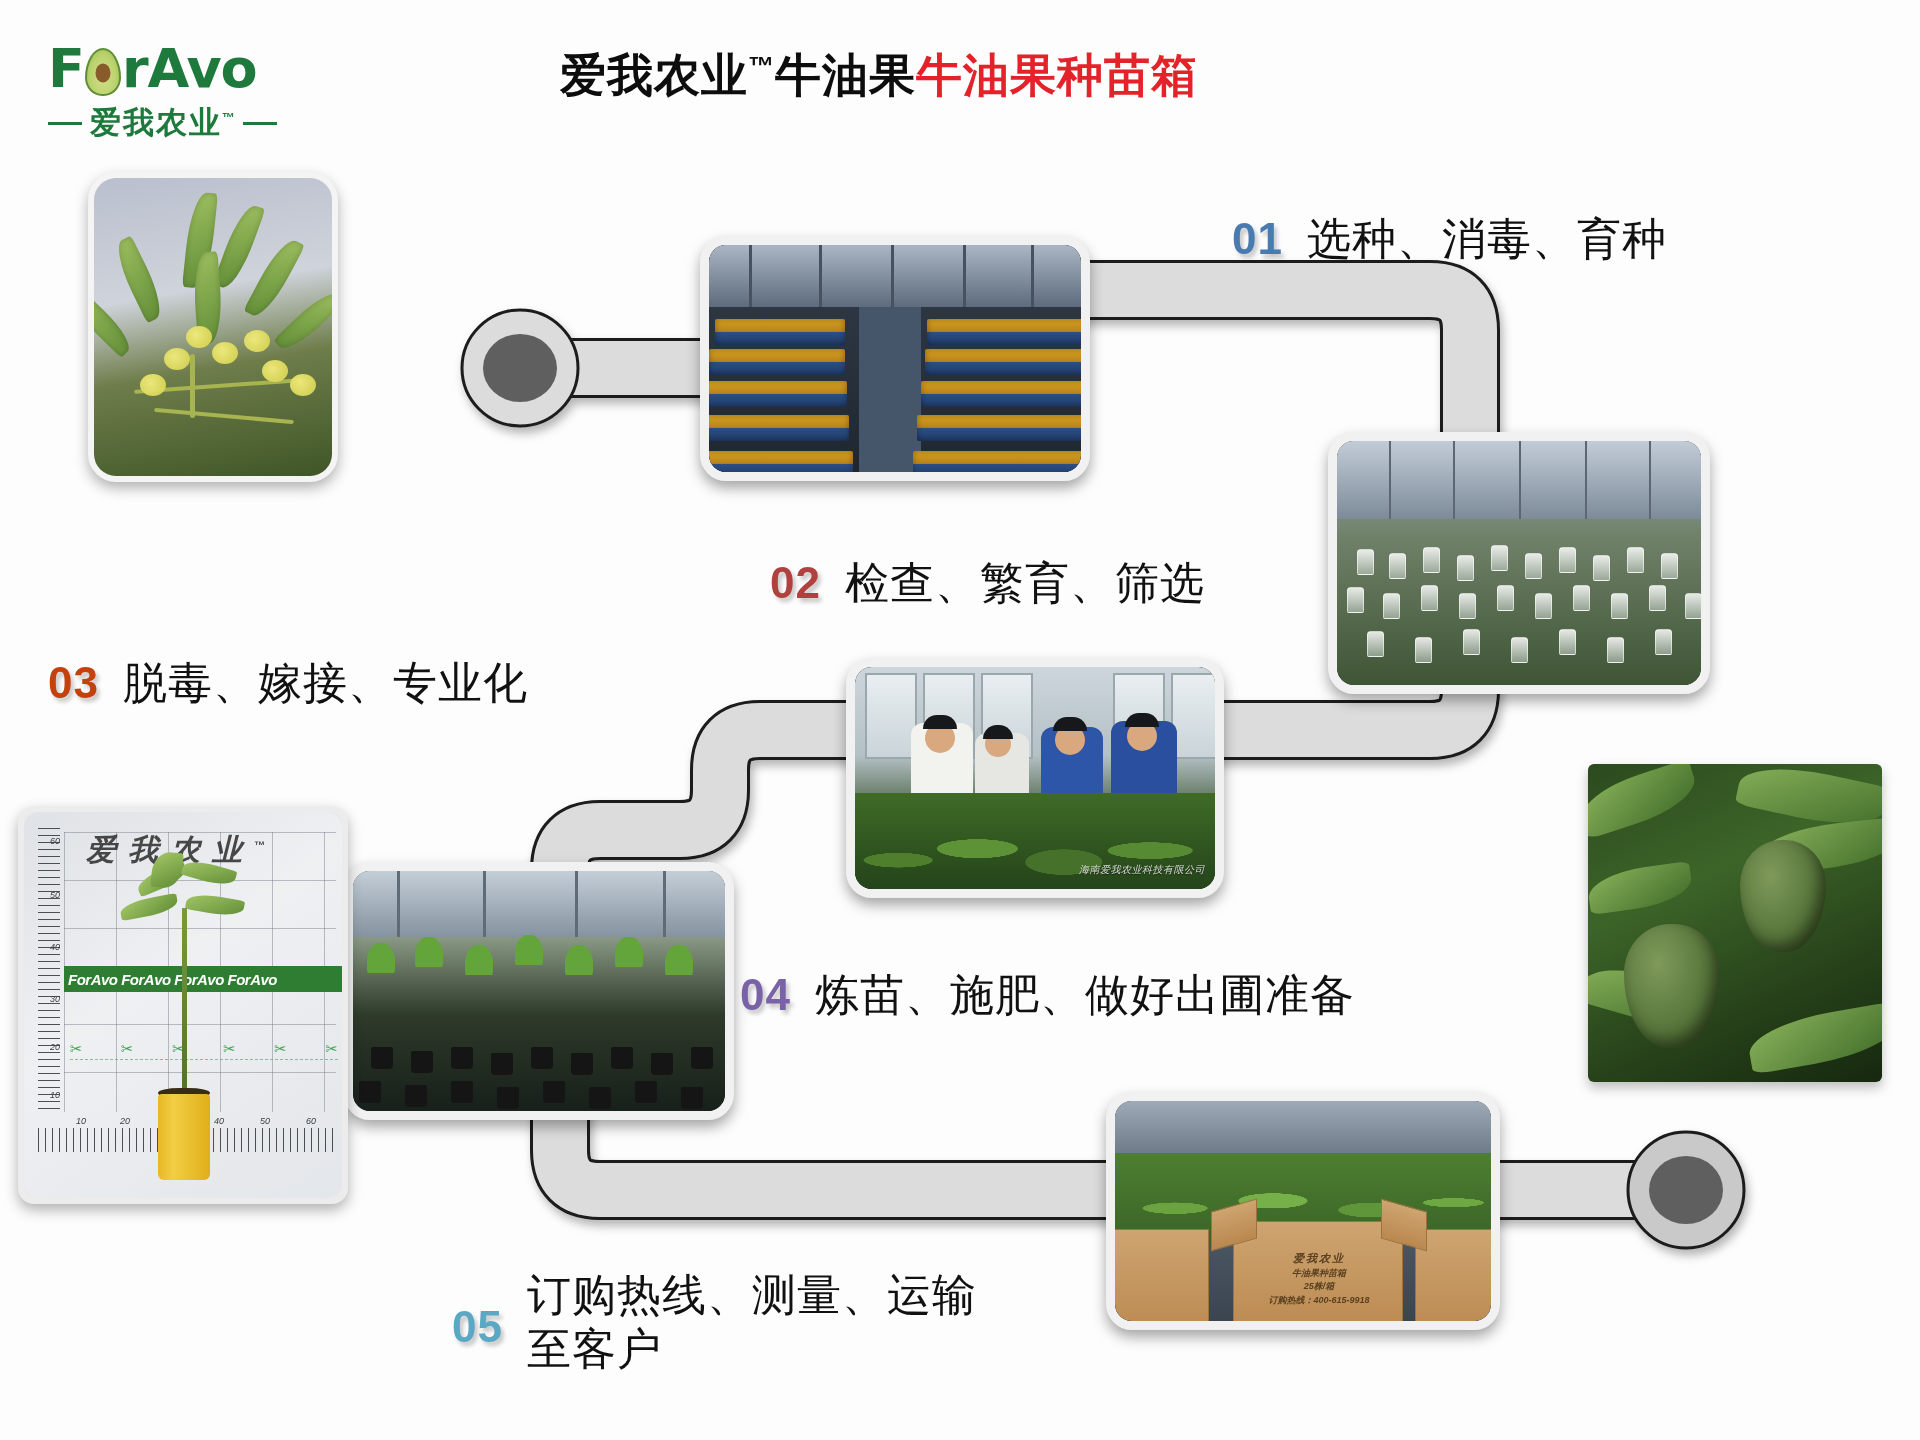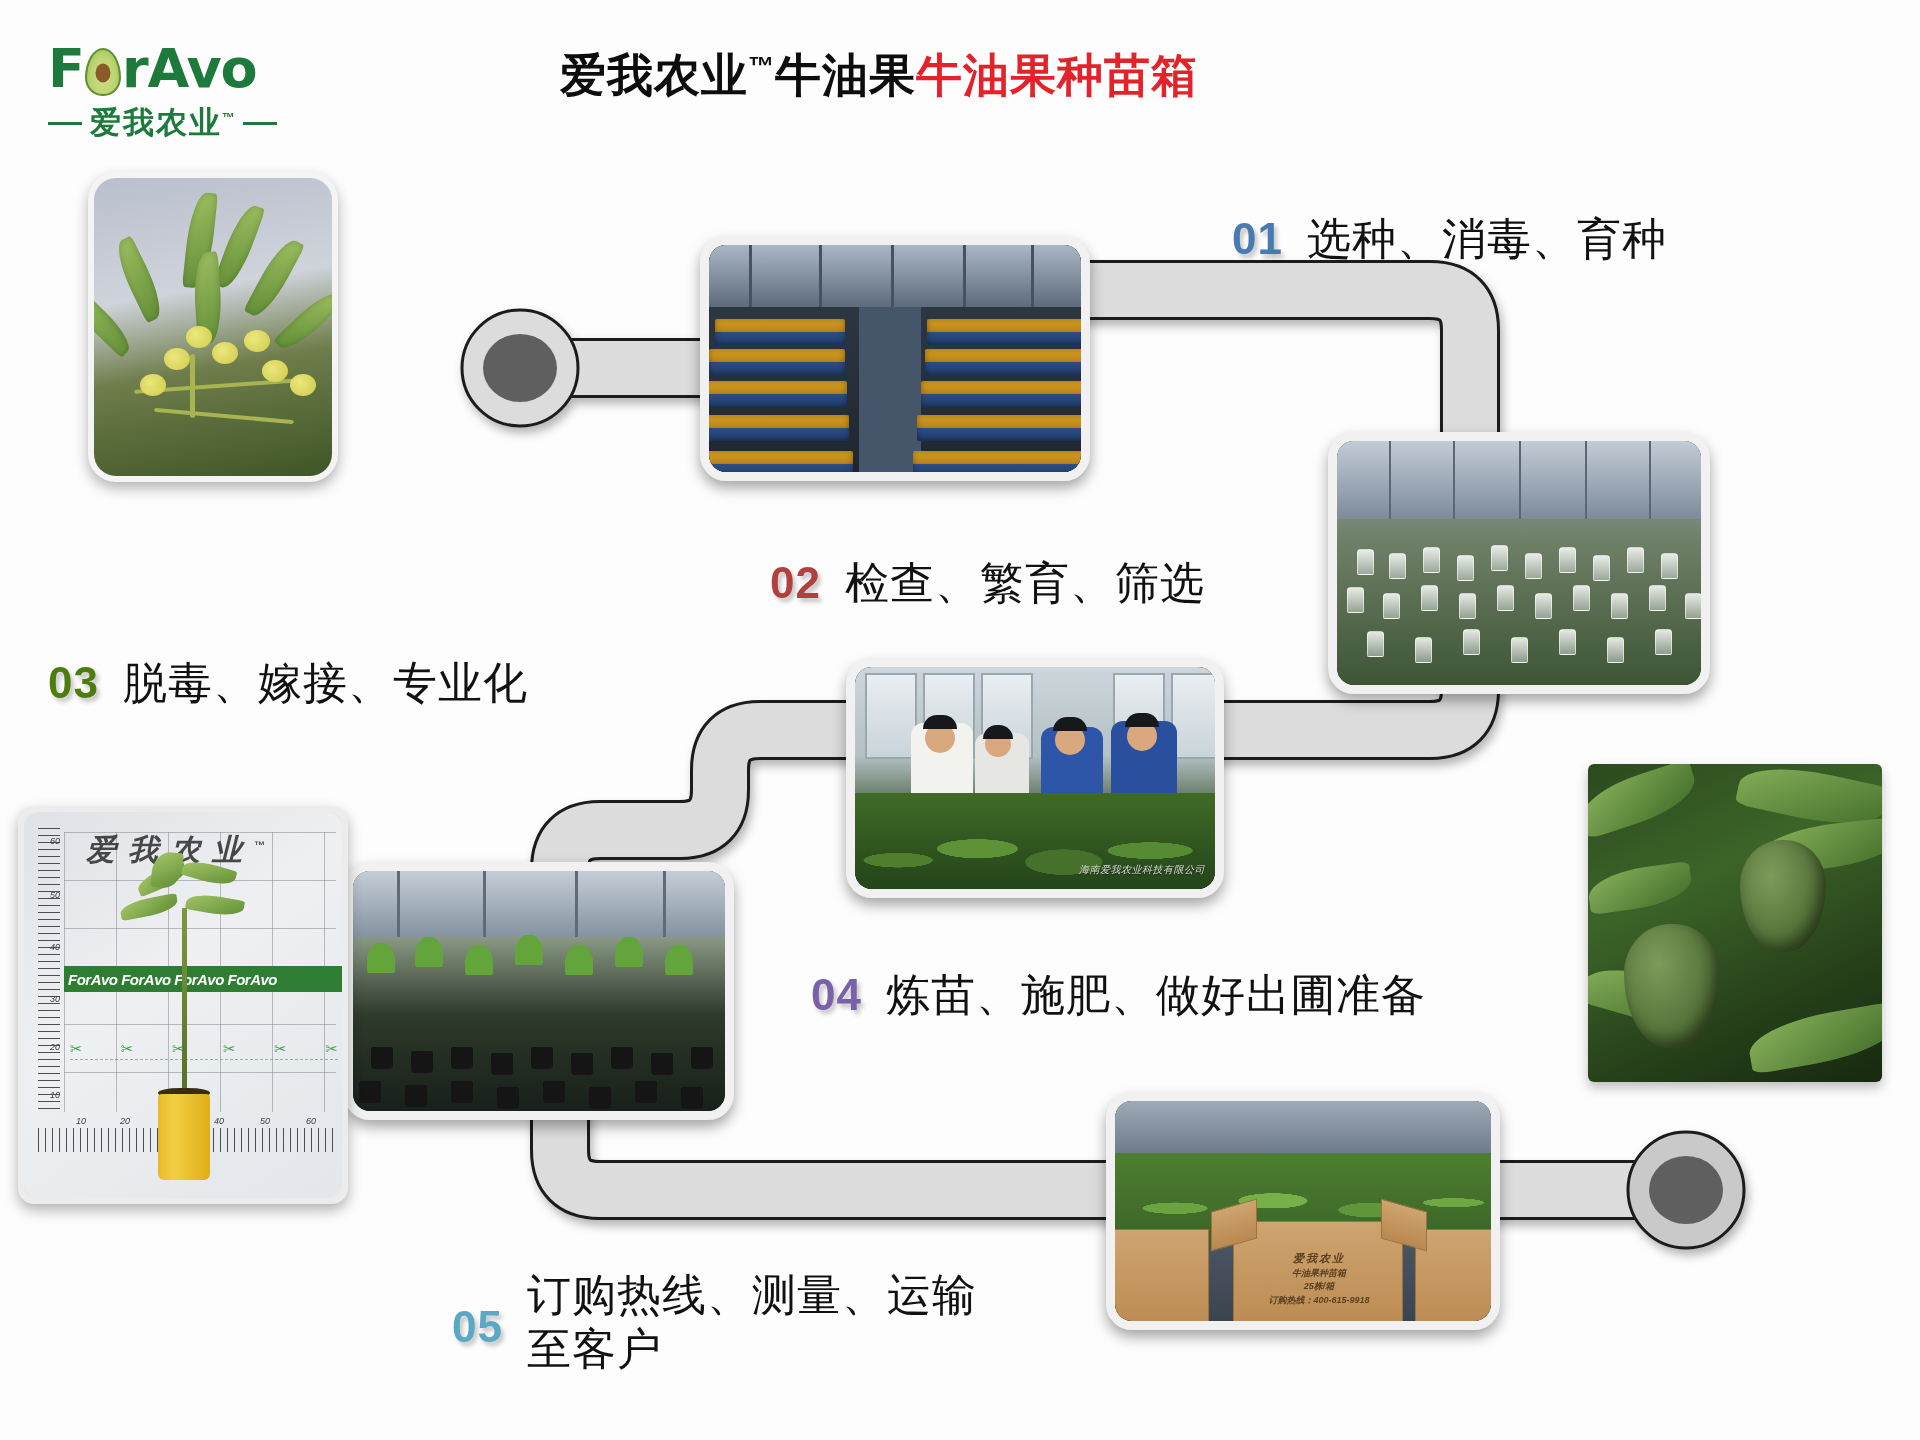--- a/index.html
+++ b/index.html
@@ -241,21 +241,21 @@
   }
   .step .txt {
     font-size: 44px; color: #111; margin-left: 24px; letter-spacing: 1px;
     line-height: 1.22;
   }
   .step .txt.two-line { white-space: pre-line; }
 
   #s1 { left: 1232px; top: 212px; }
   #s2 { left:  770px; top: 556px; }
   #s3 { left:   48px; top: 656px; }
-  #s4 { left:  811px; top: 968px; }
+  #s4 { left:  740px; top: 968px; }
   #s5 { left:  452px; top: 1268px; align-items: flex-start; }
   #s5 .num { position: relative; top: 34px; }
 </style>
 </head>
 <body>
 
 <div id="stage">
 
   <svg id="ribbon" viewBox="0 0 1920 1440">
     <defs>
@@ -553,21 +553,21 @@
     <span class="num" style="color: rgb(74, 123, 176);">01</span>
     <span class="txt">选种、消毒、育种</span>
   </div>
 
   <div class="step" id="s2">
     <span class="num" style="color: rgb(176, 65, 63);">02</span>
     <span class="txt">检查、繁育、筛选</span>
   </div>
 
   <div class="step" id="s3">
-    <span class="num" style="color: #4d7c0f;">03</span>
+    <span class="num" style="color: #c2410c;">03</span>
     <span class="txt">脱毒、嫁接、专业化</span>
   </div>
 
   <div class="step" id="s4">
     <span class="num" style="color: rgb(122, 98, 168);">04</span>
     <span class="txt">炼苗、施肥、做好出圃准备</span>
   </div>
 
   <div class="step" id="s5">
     <span class="num" style="color: rgb(90, 168, 196);">05</span>

